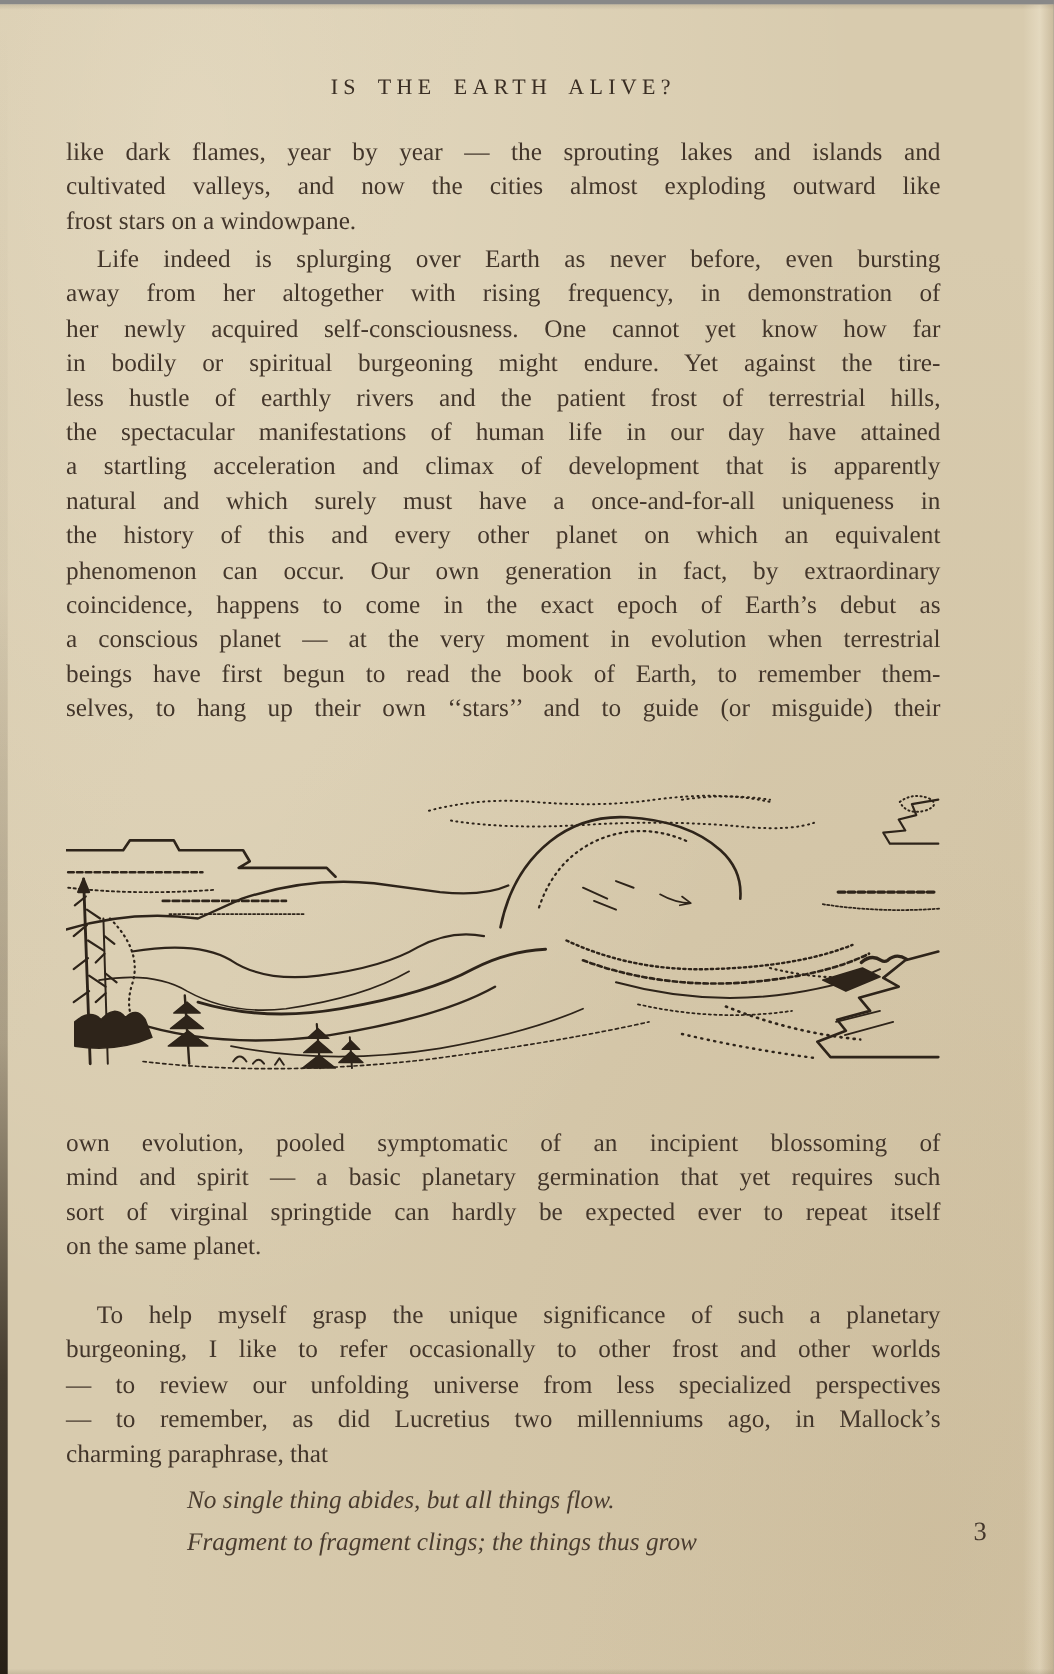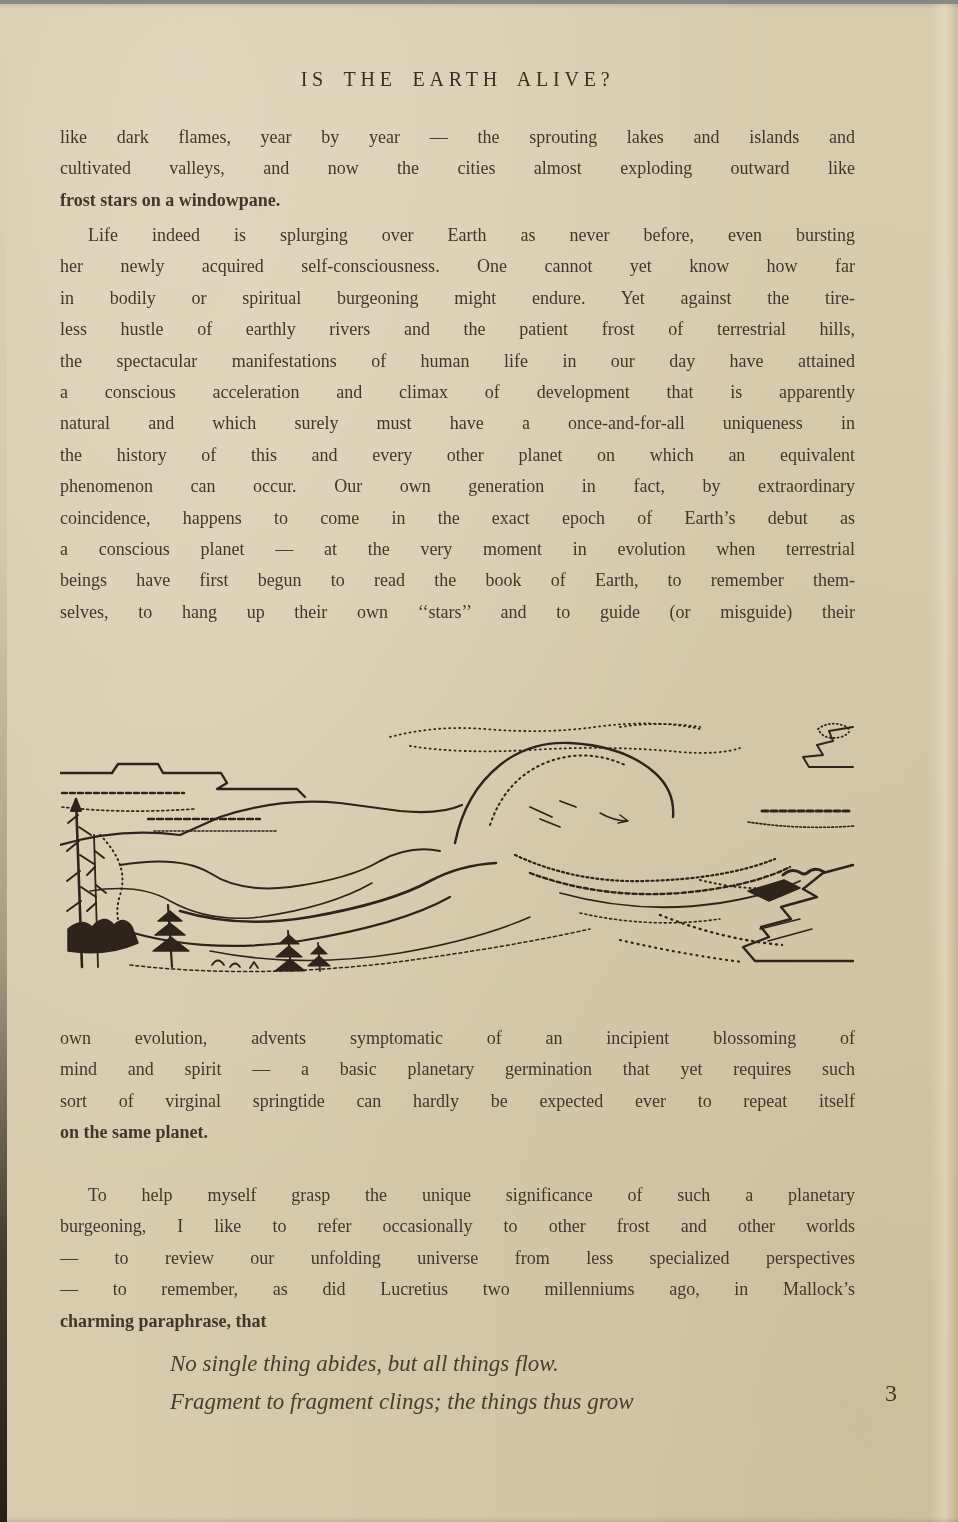--- a/index.html
+++ b/index.html
@@ -17,24 +17,24 @@
     overflow:hidden;
   }
   .running-head{
     position:absolute;top:64px;left:60px;width:795px;
     text-align:center;
     font-size:20px;letter-spacing:0.24em;word-spacing:0.30em;
     color:#3a2e24;
   }
   .textcol{
     position:absolute;left:60px;width:795px;
-    font-size:18px;line-height:31.4px;
+    font-size:23px;line-height:31.4px;
   }
   .jl{text-align:justify;text-align-last:justify;white-space:normal;}
-  .jl.flush{text-align-last:left;font-weight:bold;}
+  .jl.flush{text-align-last:left;}
   .jl.indent{text-indent:28px;}
   .illustration{
     position:absolute;left:60px;top:710px;width:795px;height:264px;margin:0;
   }
   .illustration svg{display:block;width:100%;height:100%;}
   .quote{
     position:absolute;left:170px;top:1341px;width:640px;
     font-size:23px;line-height:38px;font-style:italic;color:#4a3c2f;
   }
   .pageno{
@@ -71,25 +71,26 @@
   <div class="running-head">IS THE EARTH ALIVE?</div>
 
   <div class="textcol" style="top:118px">
     <div class="jl">like dark flames, year by year — the sprouting lakes and islands and</div>
     <div class="jl">cultivated valleys, and now the cities almost exploding outward like</div>
     <div class="jl flush">frost stars on a windowpane.</div>
   </div>
 
   <div class="textcol" style="top:216px">
     <div class="jl indent">Life indeed is splurging over Earth as never before, even bursting</div>
+    <div class="jl">away from her altogether with rising frequency, in demonstration of</div>
     <div class="jl">her newly acquired self-consciousness.  One cannot yet know how far</div>
     <div class="jl">in bodily or spiritual burgeoning might endure.  Yet against the tire-</div>
     <div class="jl">less hustle of earthly rivers and the patient frost of terrestrial hills,</div>
     <div class="jl">the spectacular manifestations of human life in our day have attained</div>
-    <div class="jl">a conscious acceleration and climax of development that is apparently</div>
+    <div class="jl">a startling acceleration and climax of development that is apparently</div>
     <div class="jl">natural and which surely must have a once-and-for-all uniqueness in</div>
     <div class="jl">the history of this and every other planet on which an equivalent</div>
     <div class="jl">phenomenon can occur.  Our own generation in fact, by extraordinary</div>
     <div class="jl">coincidence, happens to come in the exact epoch of Earth’s debut as</div>
     <div class="jl">a conscious planet — at the very moment in evolution when terrestrial</div>
     <div class="jl">beings have first begun to read the book of Earth, to remember them-</div>
     <div class="jl">selves, to hang up their own ‘‘stars’’ and to guide (or misguide) their</div>
   </div>
 
   <figure class="illustration">
@@ -166,21 +167,21 @@
         <path d="M152 250 q6 -9 12 0 M170 252 q5 -7 10 0 M190 253 l4 -6 l4 6" stroke-width="1.8"></path>
       </g>
 
       <g>
         <path d="M723 160 q9 -8 18 -2 q3 2 6 0 q8 -7 17 -1" stroke-width="3"></path>
       </g>
     </svg>
   </figure>
 
   <div class="textcol" style="top:1019px">
-    <div class="jl">own evolution, advents symptomatic of an incipient blossoming of</div>
+    <div class="jl">own evolution, pooled symptomatic of an incipient blossoming of</div>
     <div class="jl">mind and spirit — a basic planetary germination that yet requires such</div>
     <div class="jl">sort of virginal springtide can hardly be expected ever to repeat itself</div>
     <div class="jl flush">on the same planet.</div>
   </div>
 
   <div class="textcol" style="top:1176px">
     <div class="jl indent">To help myself grasp the unique significance of such a planetary</div>
     <div class="jl">burgeoning, I like to refer occasionally to other frost and other worlds</div>
     <div class="jl">— to review our unfolding universe from less specialized perspectives</div>
     <div class="jl">— to remember, as did Lucretius two millenniums ago, in Mallock’s</div>

